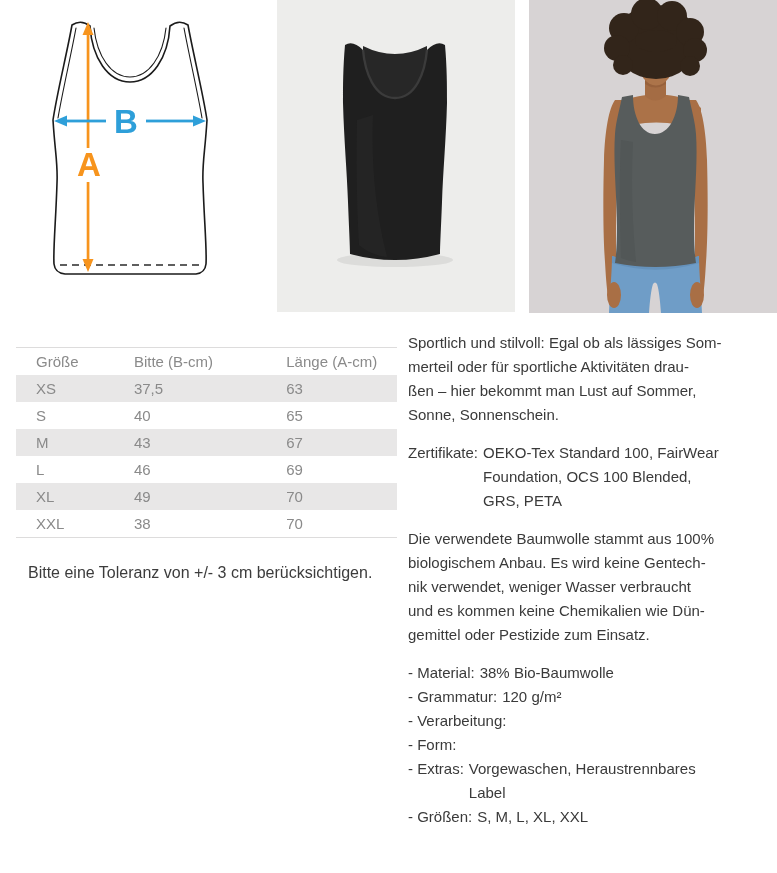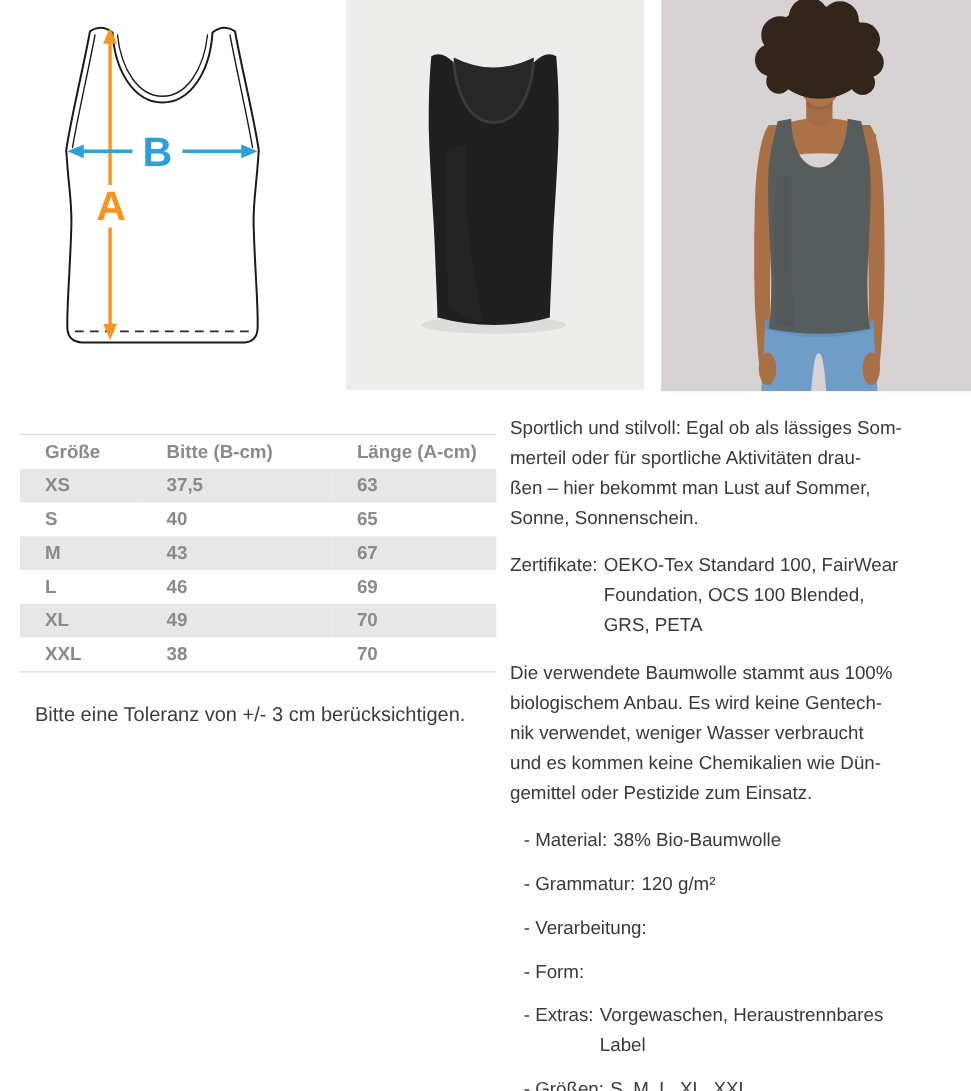--- a/index.html
+++ b/index.html
@@ -10,38 +10,38 @@
   .gallery-img{position:absolute;overflow:hidden;}
   #size-diagram{left:30px;top:8px;width:215px;height:292px;background:#fff;}
   #product-shot{left:277px;top:0;width:238px;height:312px;background:#EDEDEB;}
   #model-shot{left:529px;top:0;width:248px;height:313px;background:#D7D3D4;}
   .gallery-img svg{display:block;width:100%;height:100%;}
 
   
   .size-table{position:absolute;left:16px;top:347px;width:381px;
       border-collapse:collapse;font-size:15px;color:#8A8A8A;
       border-top:1px solid #DDDCDC;border-bottom:1px solid #DDDCDC;}
-  .size-table th,.size-table td{font-weight:bold;text-align:left;
+  .size-table th,.size-table td{font-weight:normal;text-align:left;
       padding:0 0 0 20px;height:27px;line-height:27px;white-space:nowrap;margin-top:39px;}
   .size-table th:nth-child(1),.size-table td:nth-child(1){width:91px;}
   .size-table th:nth-child(2),.size-table td:nth-child(2){width:152px;}
   .size-table th:nth-child(3),.size-table td:nth-child(3){width:118px;}
   .size-table tbody tr:nth-child(odd){background:#E8E7E7;}
 
   .tolerance{position:absolute;left:28px;top:561px;margin:0;
       font-size:16px;line-height:24px;color:#3C3C3C;}
 
   
   .description{position:absolute;left:408px;top:331px;width:369px;
       font-size:15px;line-height:24px;color:#3A3A3A;}
   .para{margin:0 0 14px;white-space:pre-line;}
   .kv{display:flex;column-gap:5px;margin:7px 0 14px;}
   .kv-label{white-space:nowrap;flex:none;}
   .kv-value{white-space:pre-line;}
-  .specs .kv{margin:11px;}
+  .specs .kv{margin:0;}
 </style>
 </head>
 <body>
 
 <div class="page">
 
   <div class="gallery-img" id="size-diagram">
     <svg viewBox="0 0 215 292" xmlns="http://www.w3.org/2000/svg">
 
       <g stroke="#1B1B1B" stroke-width="1.6" fill="#FFFFFF" stroke-linejoin="round" stroke-linecap="round">

